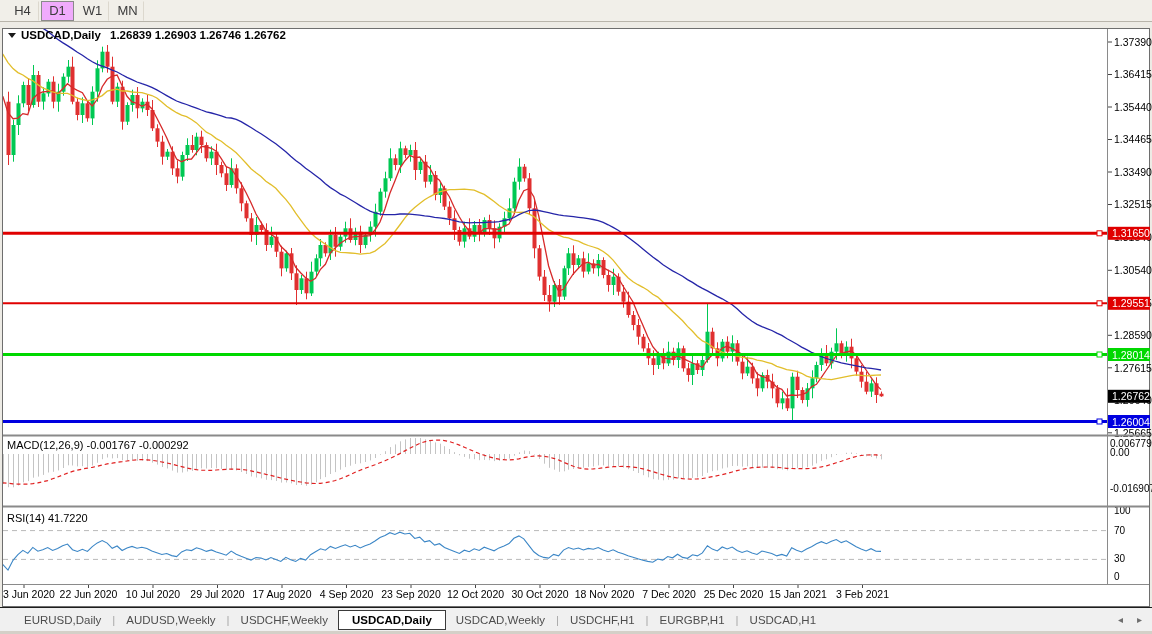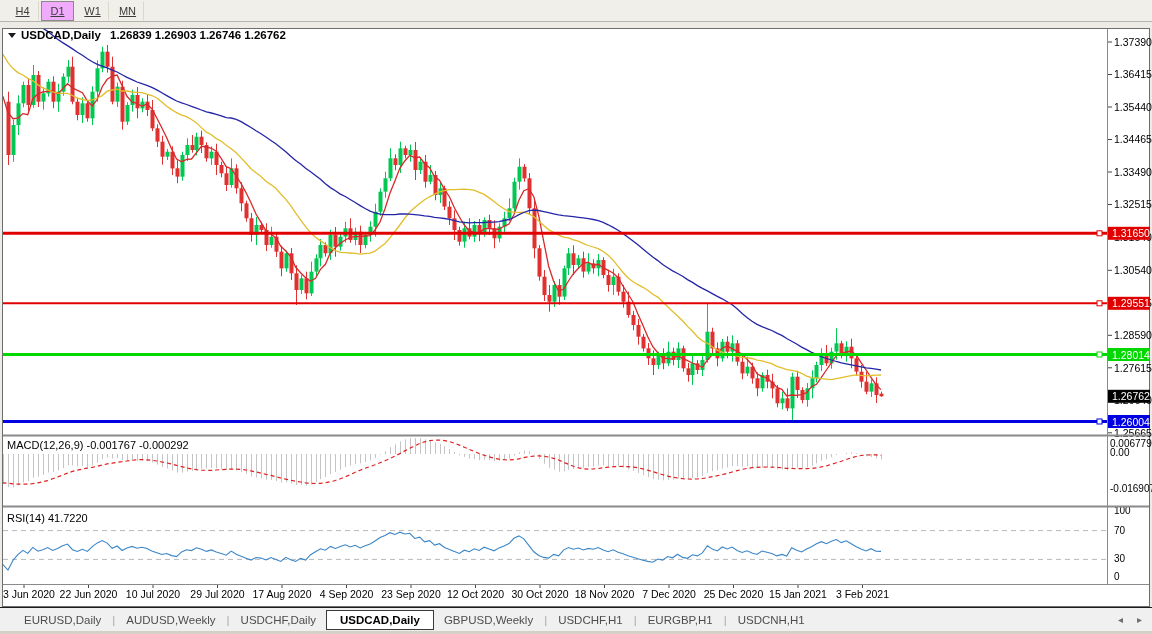--- a/index.html
+++ b/index.html
@@ -1,22 +1,22 @@
 <!DOCTYPE html>
 <html><head>
 <meta charset="utf-8">
 <style>
   html,body{margin:0;padding:0;width:1152px;height:634px;overflow:hidden;
     font-family:"Liberation Sans",sans-serif;background:#edebe5;}
   
   .toolbar{height:22px;background:#f1efe9;display:flex;align-items:center;
     padding-left:6px;border-bottom:1px solid #b8b4aa;box-sizing:border-box;}
   .tfbtn{width:31px;height:18px;display:flex;align-items:center;justify-content:center;
-    font-size:11px;color:#3c3c3c;margin-right:2px;border:1px solid transparent;
-    border-right:1px solid #dcd8ce;cursor:default;text-decoration:underline;}
+    font-size:13px;color:#3c3c3c;margin-right:2px;border:1px solid transparent;
+    border-right:1px solid #dcd8ce;cursor:default;}
   .tfbtn.active{background:#f0abfc;border:1px solid #8a8a8a;}
   
   .chartwrap{position:relative;width:1152px;height:585px;background:#15803d;}
   svg{display:block;}
   svg text{font-family:"Liberation Sans",sans-serif;}
   
   .tabbar{height:24px;background:#f0f0f0;border-top:1px solid #1d1d1d;
     display:flex;align-items:center;padding-left:14px;box-sizing:border-box;font-size:11.5px;}
   .tab{padding:3px 10px;color:#4d4d4d;white-space:nowrap;cursor:default;}
   .tab.active{background:#ffffff;border:1px solid #3a3a3a;color:#000;padding:3px 13px;font-weight:700;}
@@ -711,27 +711,27 @@
   <text x="7" y="449" font-size="11" fill="#000000">MACD(12,26,9) -0.001767 -0.000292</text>
   <text x="7" y="522" font-size="11" fill="#000000">RSI(14) 41.7220</text>
 </svg>
 </div>
 
 <div class="tabbar" id="tabbar">
     <div class="tab">EURUSD,Daily</div>
     <span class="tabsep">|</span>
     <div class="tab">AUDUSD,Weekly</div>
     <span class="tabsep">|</span>
-    <div class="tab">USDCHF,Daily</div>
+    <div class="tab">USDCHF,Weekly</div>
     <div class="tab active">USDCAD,Daily</div>
-    <div class="tab">GBPUSD,Weekly</div>
+    <div class="tab">USDCAD,Weekly</div>
     <span class="tabsep">|</span>
     <div class="tab">USDCHF,H1</div>
     <span class="tabsep">|</span>
     <div class="tab">EURGBP,H1</div>
     <span class="tabsep">|</span>
-    <div class="tab">USDCNH,H1</div>
+    <div class="tab">USDCAD,H1</div>
     <div class="tabscroll">
       <span>◂</span>
       <span>▸</span>
     </div>
   </div>
 <div class="bottomstrip"></div>
 
 </body></html>

